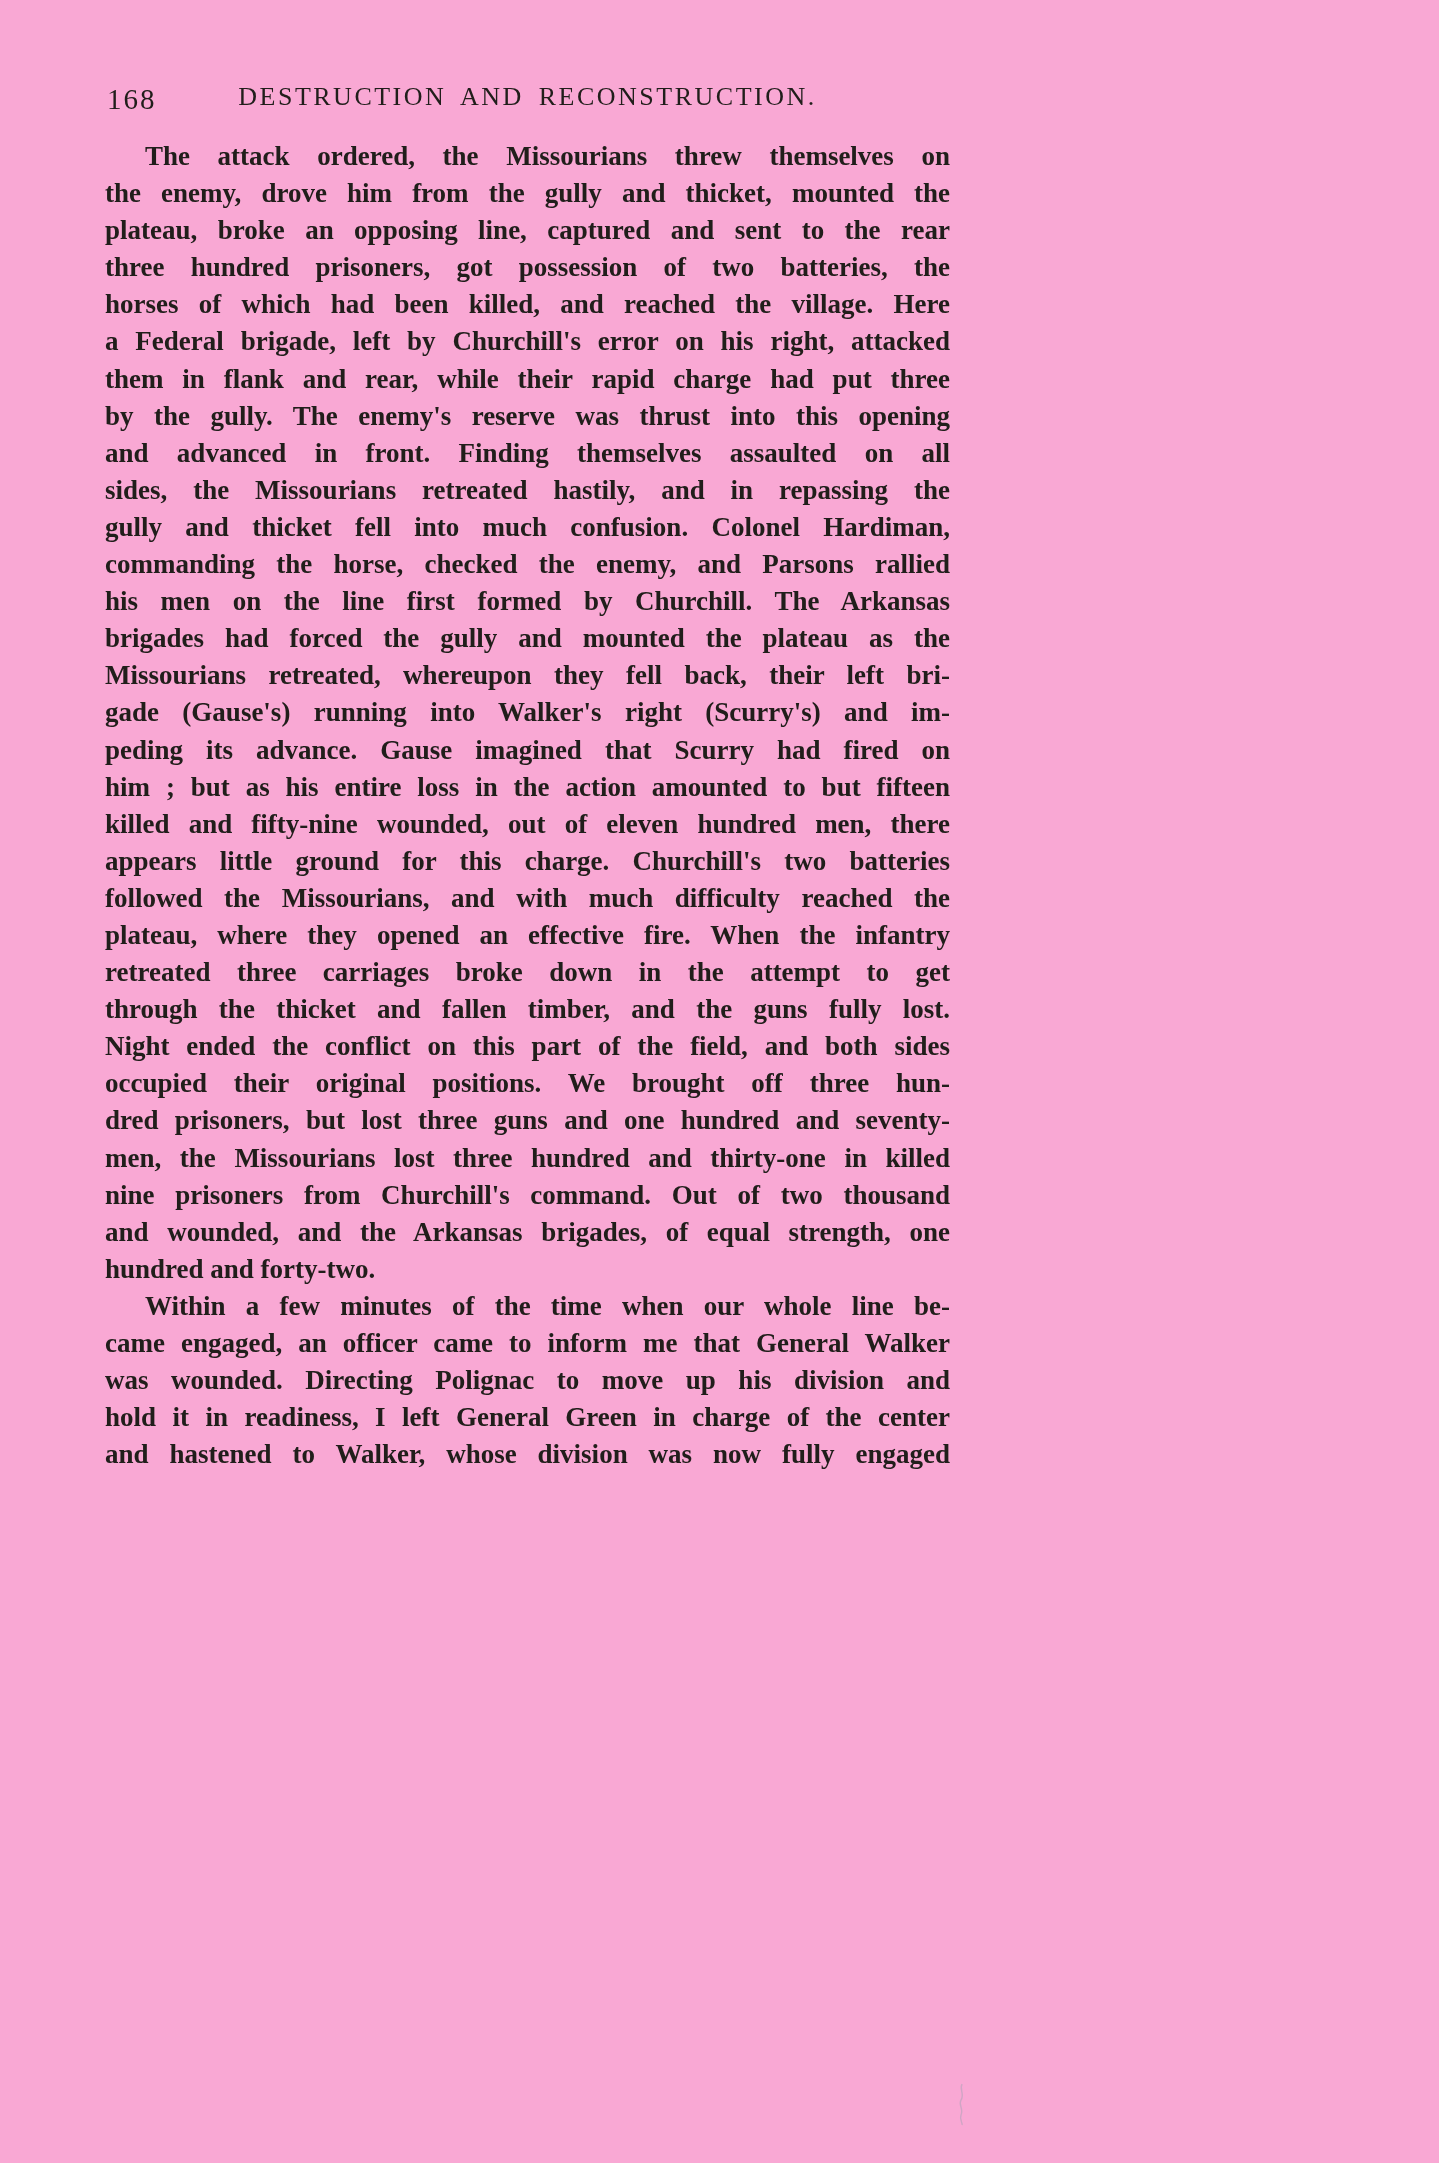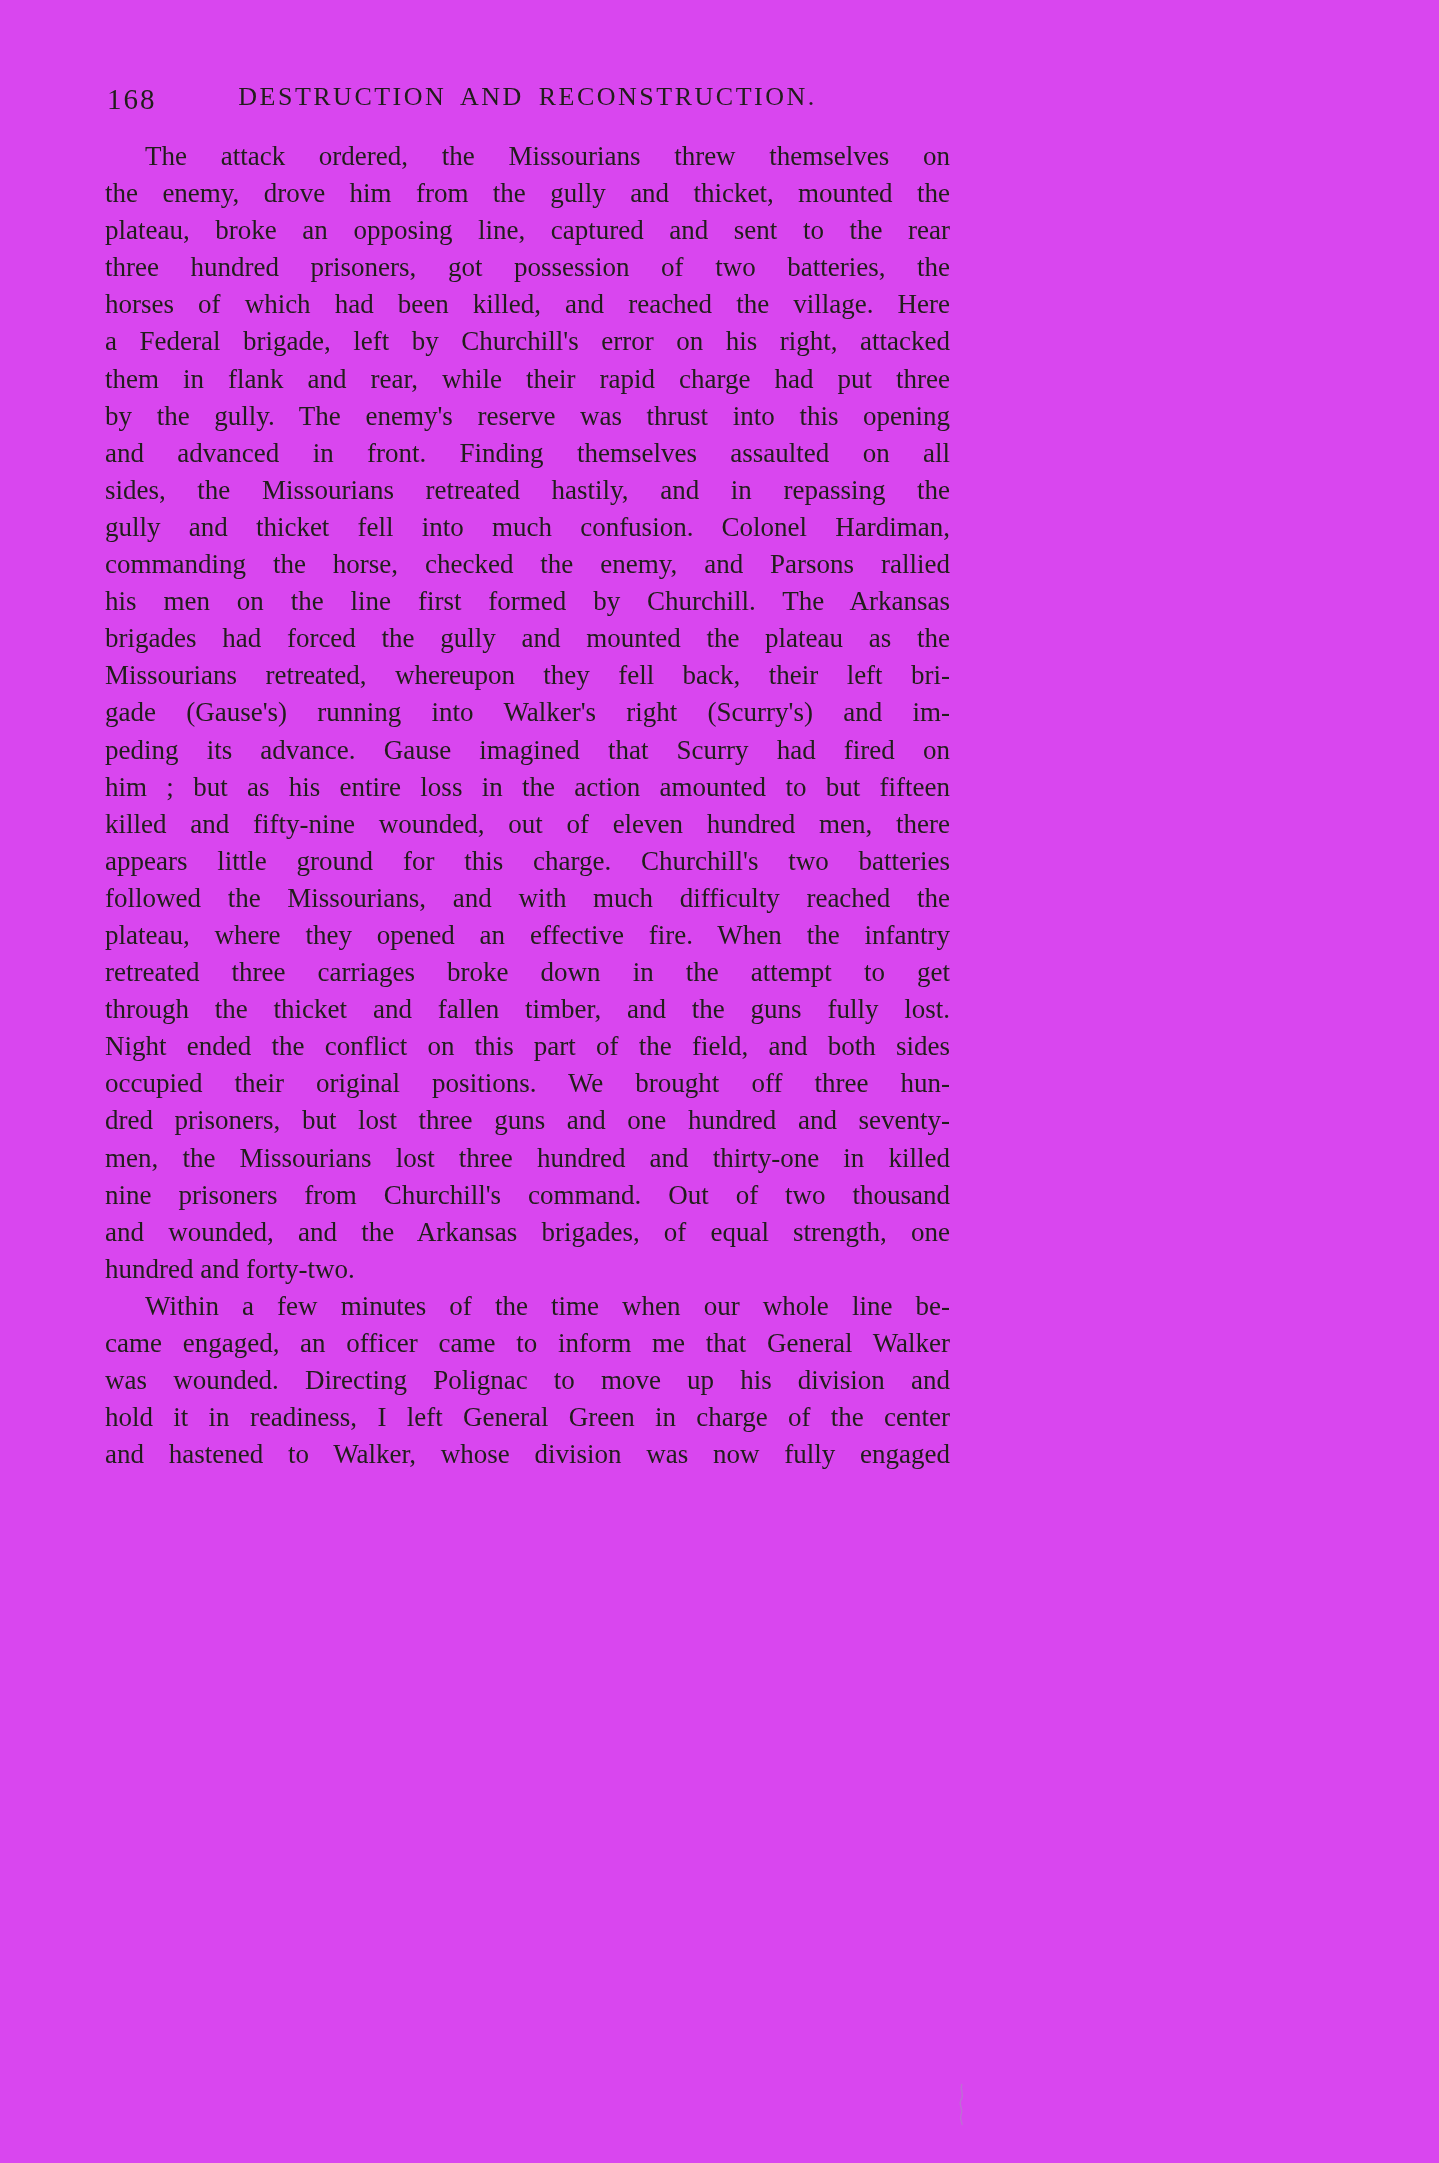--- a/index.html
+++ b/index.html
@@ -4,21 +4,21 @@
 <style>
   html, body {
     margin: 0;
     padding: 0;
     background: #ffffff;
   }
   .page {
     position: relative;
     width: 1439px;
     height: 2163px;
-    background: #d946ef;
+    background: #f9a8d4;
     font-family: "Liberation Serif", serif;
     color: #211e1b;
     overflow: hidden;
   }
   .running-head {
     position: absolute;
     top: 82px;
     left: 105px;
     width: 845px;
     text-align: center;
@@ -38,20 +38,21 @@
   .text-block {
     position: absolute;
     top: 138px;
     left: 105px;
     width: 845px;
     font-size: 27px;
     line-height: 37.1px;
   }
   .paragraph {
     margin: 0;
+    font-weight: bold;
   }
   .line {
     text-align: justify;
     text-align-last: justify;
   }
   .line.first {
     text-indent: 40px;
   }
   .line.last {
     text-align-last: left;

